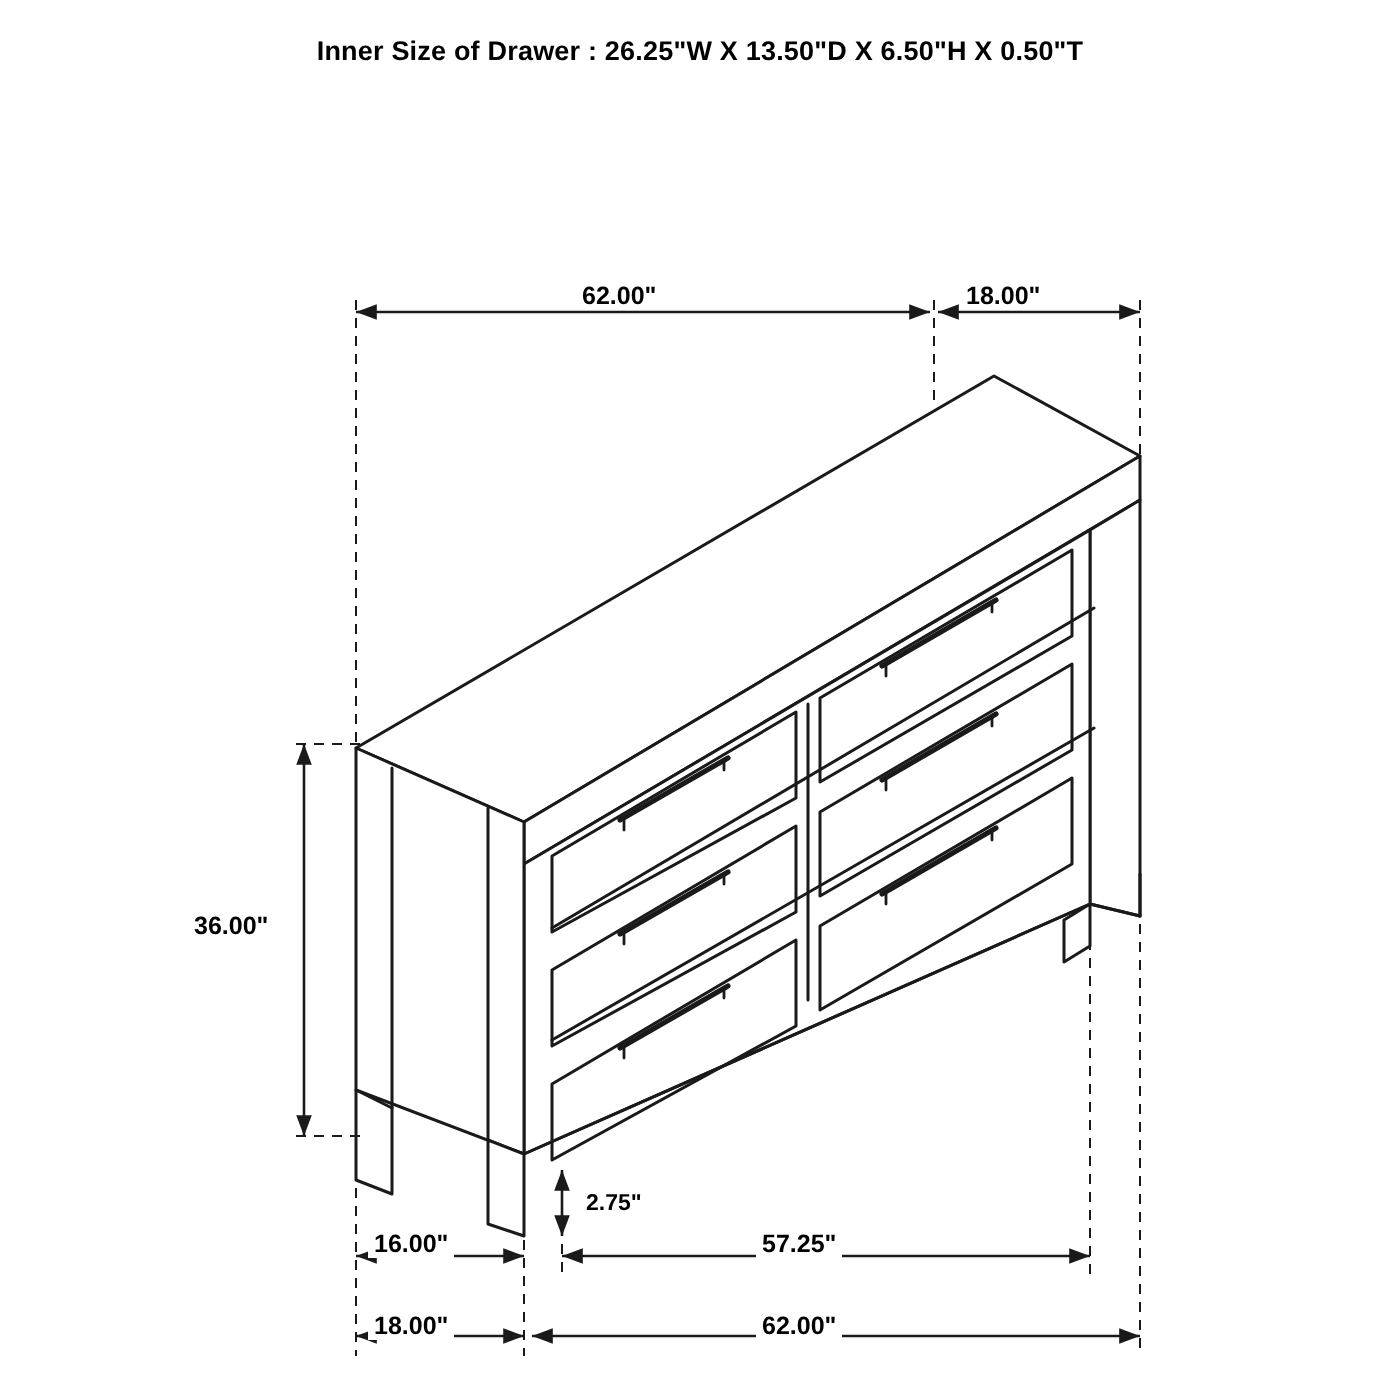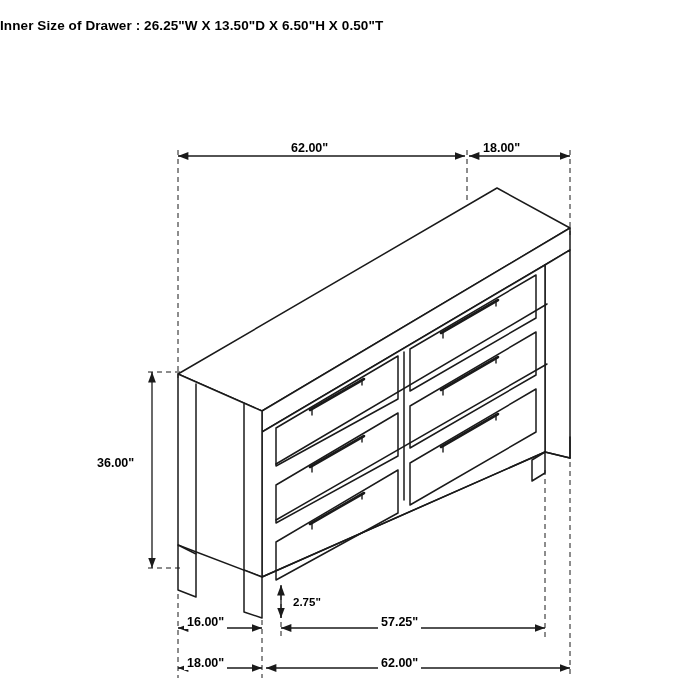--- a/index.html
+++ b/index.html
@@ -7,21 +7,21 @@
     width:700px;height:700px;
     background:#ffffff;
     font-family:"Liberation Sans", sans-serif;
     color:#000;
     overflow:hidden;
     position:relative;
   }
   #title{
     position:absolute;
     top:18px;left:0;width:700px;
-    text-align:left;
+    text-align:center;
     font-size:13.5px;
     font-weight:bold;
     letter-spacing:0.1px;
   }
   #canvas{
     position:absolute;
     top:0;left:0;
     width:700px;height:700px;
   }
   .dim-label{

